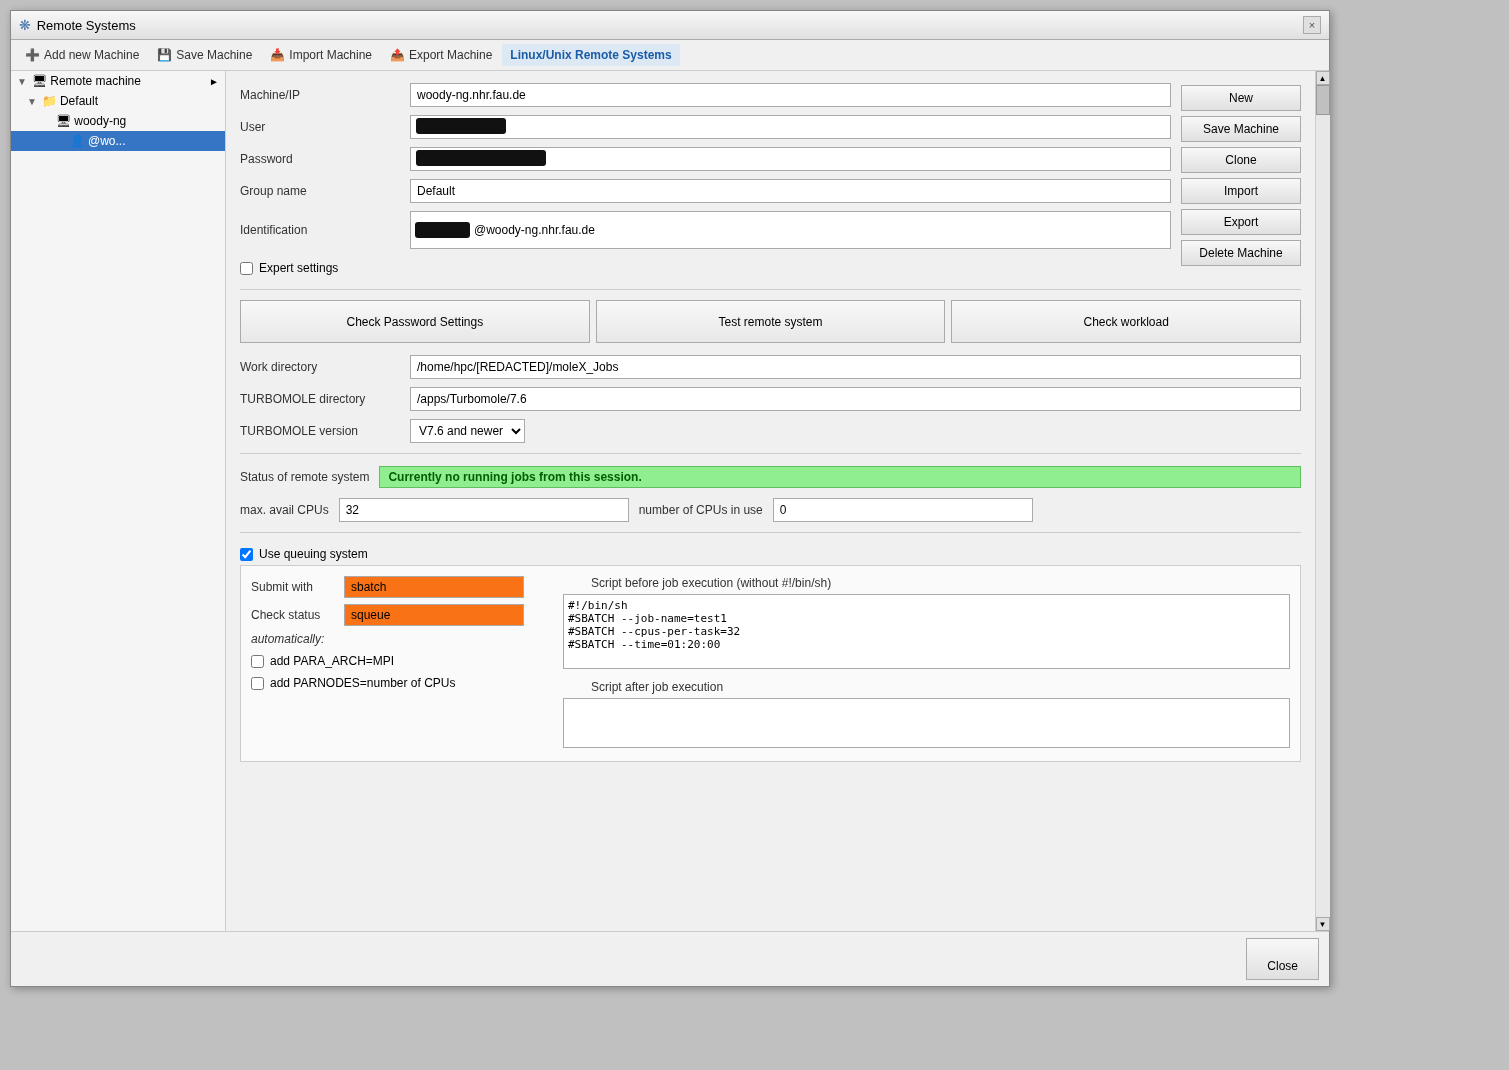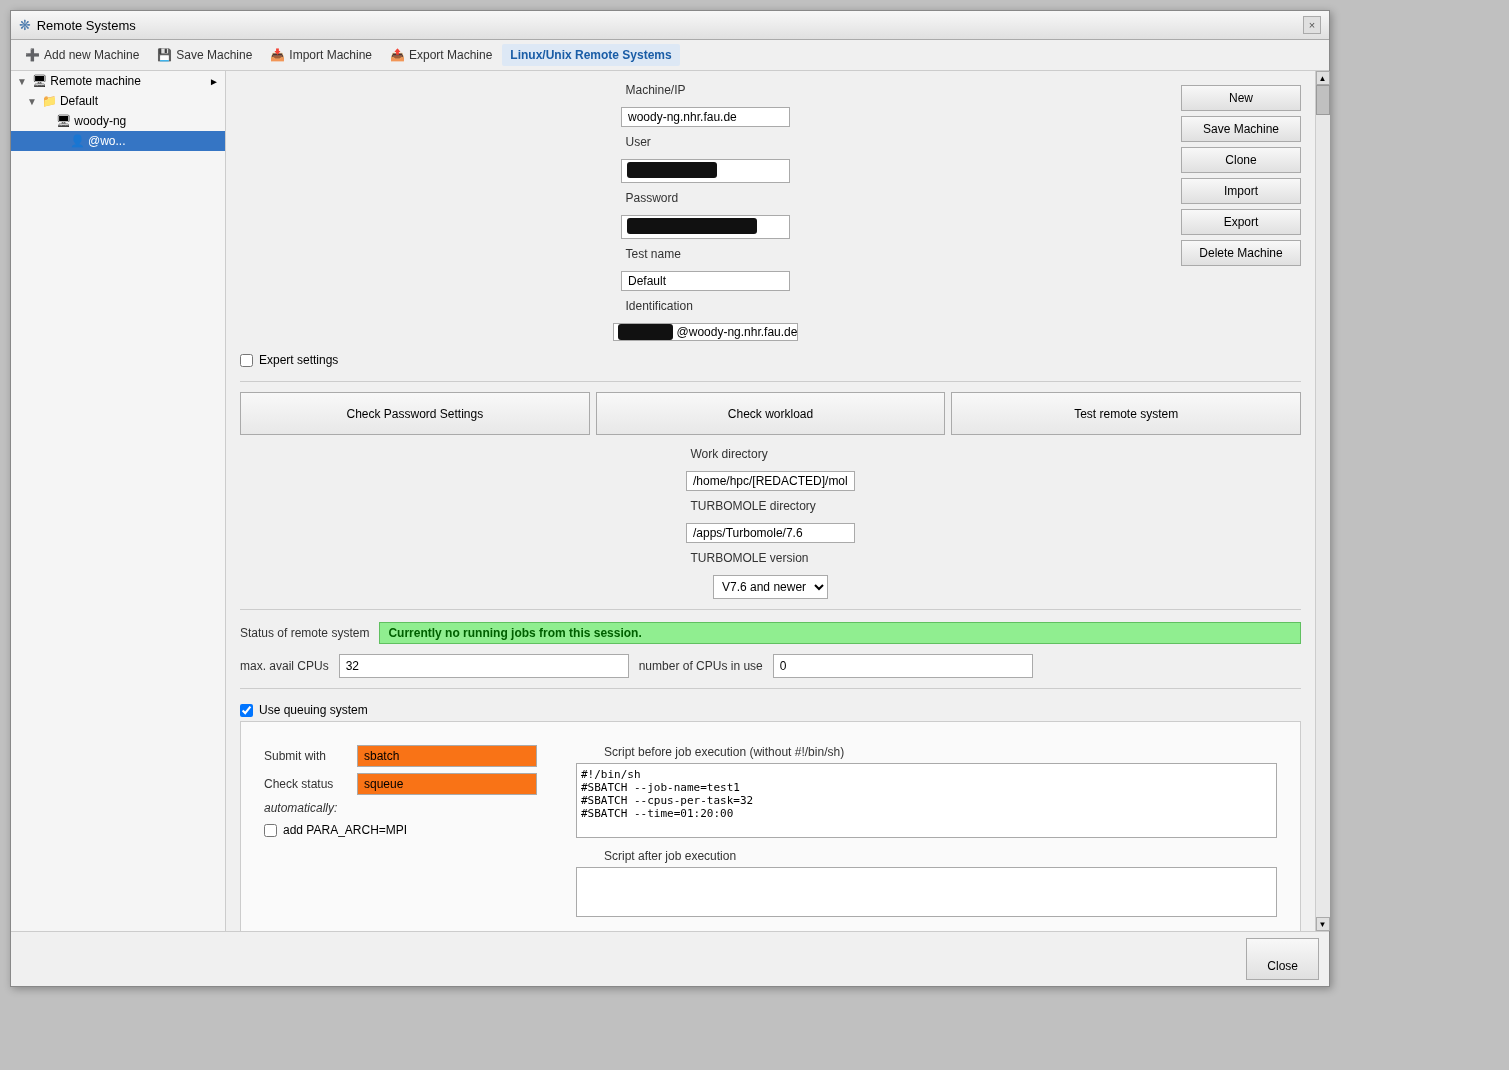--- a/index.html
+++ b/index.html
@@ -107,21 +107,20 @@
 
     .indent1 { padding-left: 16px; }
     .indent2 { padding-left: 30px; }
     .indent3 { padding-left: 44px; }
 
     .form-row {
       display: flex;
       align-items: center;
       margin-bottom: 8px;
       gap: 10px;
-      flex-direction: column;
     }
 
     .form-label {
       width: 160px;
       font-size: 12px;
       color: #333;
       flex-shrink: 0;
     }
 
     .form-input {
@@ -209,21 +208,21 @@
     .cpu-input {
       width: 290px;
       height: 24px;
       border: 1px solid #aaa;
       padding: 6px 6px;
       font-size: 12px;
     }
 
     .queue-section {
       border: 1px solid #ccc;
-      padding: 23px;
+      padding: 10px;
       background: #fafafa;
     }
 
     .queue-row {
       display: flex;
       align-items: flex-start;
       gap: 12px;
     }
 
     .queue-left {
@@ -465,21 +464,21 @@
 
           <div class="form-row">
             <label class="form-label">Password</label>
             <div style="flex:1; position:relative;">
               <input class="form-input" type="password" style="width: 100%;" value="password123">
               <span style="position:absolute; top:3px; left:6px; width:130px; height:16px; background:#111; border-radius:3px; display:inline-block;"></span>
             </div>
           </div>
 
           <div class="form-row">
-            <label class="form-label">Test name</label>
+            <label class="form-label">Group name</label>
             <input class="form-input" type="text" value="Default" style="">
           </div>
 
           <div class="form-row">
             <label class="form-label">Identification</label>
             <div style="flex:1; position:relative; display:flex; align-items:center; border:1px solid #aaa; background:white; height:38px;">
               <span style="display:inline-block; width:55px; height:16px; background:#111; border-radius:3px; margin:0 4px; flex-shrink:0;"></span>
               <span style="font-size:12px;">@woody-ng.nhr.fau.de</span>
             </div>
           </div>
@@ -498,22 +497,22 @@
           <button class="btn">Import</button>
           <button class="btn">Export</button>
           <button class="btn">Delete Machine</button>
         </div>
       </div>
 
       <hr class="section-divider">
 
       <div class="action-buttons">
         <button class="action-btn">Check Password Settings</button>
+        <button class="action-btn">Test remote system</button>
         <button class="action-btn">Check workload</button>
-        <button class="action-btn">Test remote system</button>
       </div>
 
       <div class="form-row">
         <label class="form-label">Work directory</label>
         <input class="form-input" type="text" value="/home/hpc/[REDACTED]/moleX_Jobs" style="flex: 1 1 0%;">
       </div>
 
       <div class="form-row">
         <label class="form-label">TURBOMOLE directory</label>
         <input class="form-input" type="text" value="/apps/Turbomole/7.6" style="flex: 1 1 0%;">
@@ -562,20 +561,24 @@
             </div>
             <div class="queue-field-row">
               <span class="queue-field-label">Check status</span>
               <input class="queue-input" type="text" value="squeue" style="">
             </div>
             <div class="auto-label" style="margin-top:6px;">automatically:</div>
             <div class="checkbox-row">
               <input type="checkbox" style="">
               <span style="font-size:12px;">add PARA_ARCH=MPI</span>
             </div>
+            <div class="checkbox-row">
+              <input type="checkbox" style="">
+              <span style="font-size:12px;">add PARNODES=number of CPUs</span>
+            </div>
           </div>
 
           <div class="queue-right">
             <div class="script-label">Script before job execution (without #!/bin/sh)</div>
             <textarea class="script-textarea" style="">#!/bin/sh
 #SBATCH --job-name=test1
 #SBATCH --cpus-per-task=32
 #SBATCH --time=01:20:00</textarea>
             <div class="script-label" style="margin-top:8px;">Script after job execution</div>
             <textarea class="script-textarea2" style=""></textarea>

